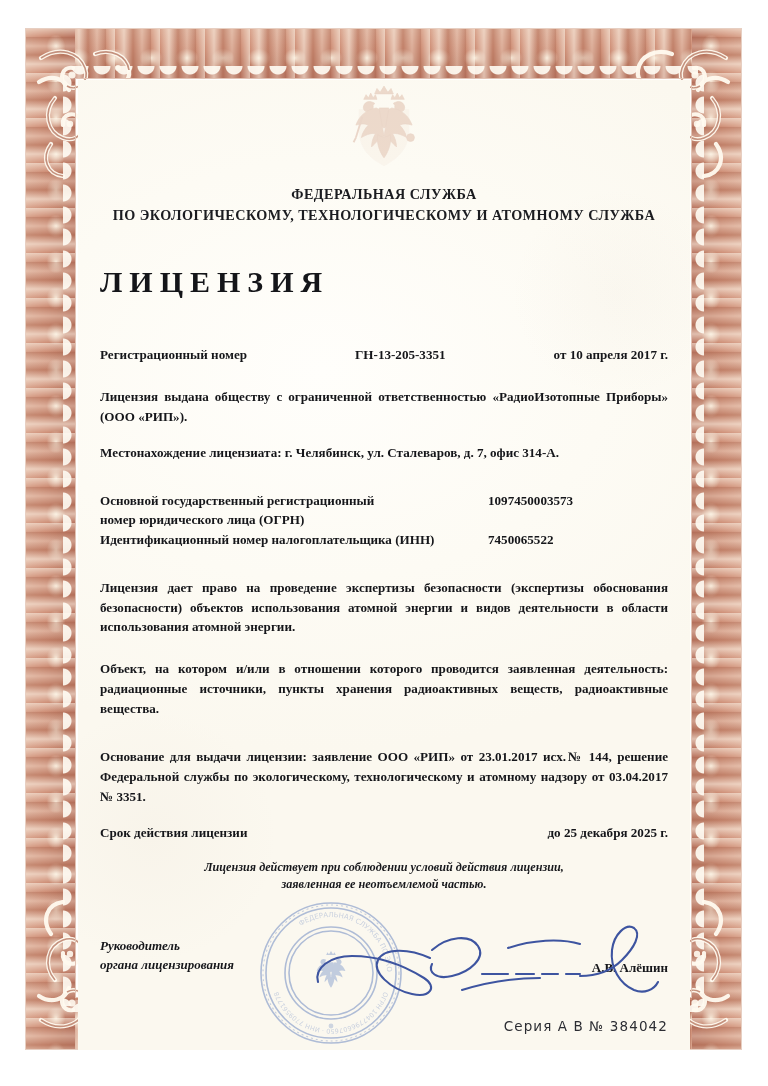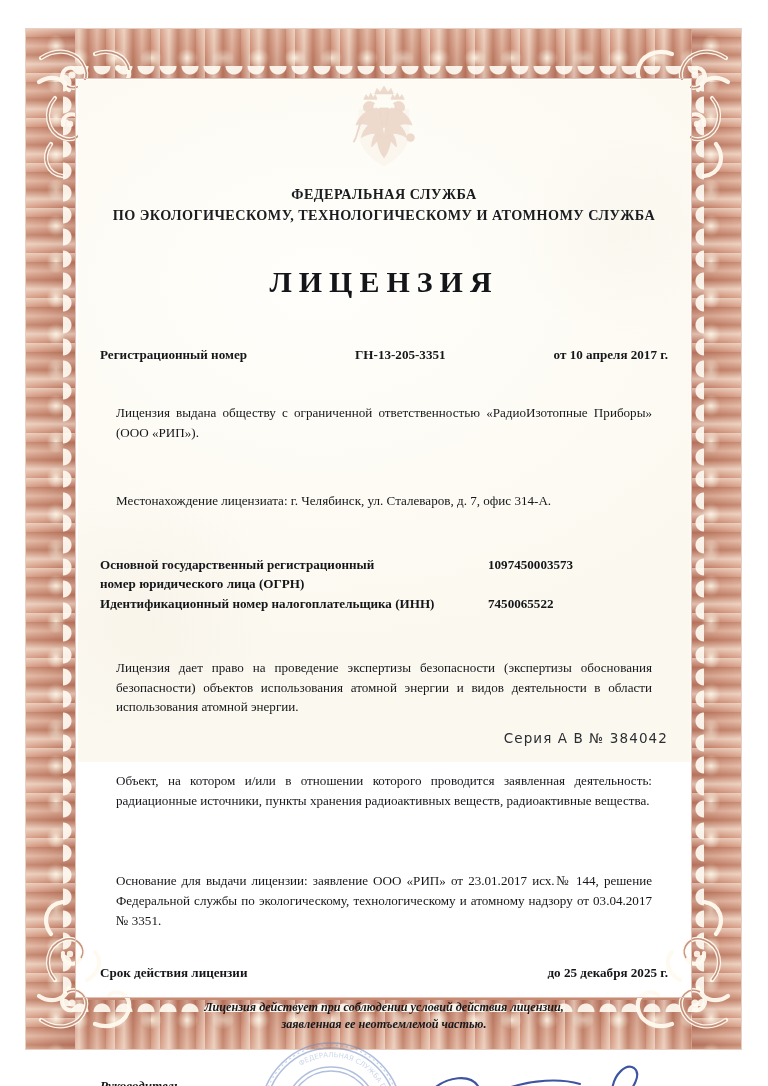--- a/index.html
+++ b/index.html
@@ -123,21 +123,21 @@
     border: 1px solid #e2c3b4;
     box-sizing: border-box;
   }
 
   
   .paper {
     position: absolute;
     left: 78px;
     top: 80px;
     width: 612px;
-    height: 682px;
+    height: 970px;
     background:
       radial-gradient(ellipse 520px 380px at 40% 30%, #fffefb 0%, #fdfbf4 55%, #fbf8ef 100%);
     box-sizing: border-box;
     color: #15161a;
   }
   .paper::after {
     
     content: "";
     position: absolute; inset: 0;
     background:
@@ -171,21 +171,20 @@
     font-weight: bold;
     font-size: 14.2px;
     letter-spacing: 0.45px;
     line-height: 1.45;
     color: #1b1c20;
     margin-top: 6px;
   }
   .agency .l2 { font-size: 14.2px; }
 
   .doc-title {
-    text-align: center;
     font-weight: bold;
     font-size: 30px;
     letter-spacing: 7px;
     margin-top: 40px;
     color: #141519;
   }
 
   
   .body {
     margin-top: 46px;
@@ -201,24 +200,24 @@
     gap: 26px;
   }
   .row .left { white-space: nowrap; }
   .row .mid  { flex: 0 0 auto; }
   .row .right{ white-space: nowrap; text-align: center; }
   .spacer-s  { height: 16px; }
   .spacer-m  { height: 22px; }
   .spacer-l  { height: 28px; }
 
   p.just {
-    margin: 16px;
+    margin: 0;
     text-align: justify;
     text-align-last: left;
-    font-weight: normal;
+    font-weight: bold;
   }
 
   .kv {
     display: flex;
     align-items: flex-end;
   }
   .kv .k { flex: 0 0 auto; }
   .kv .v { margin-left: auto; padding-left: 16px; }
 
   .ogrn-block { line-height: 1.5; }

